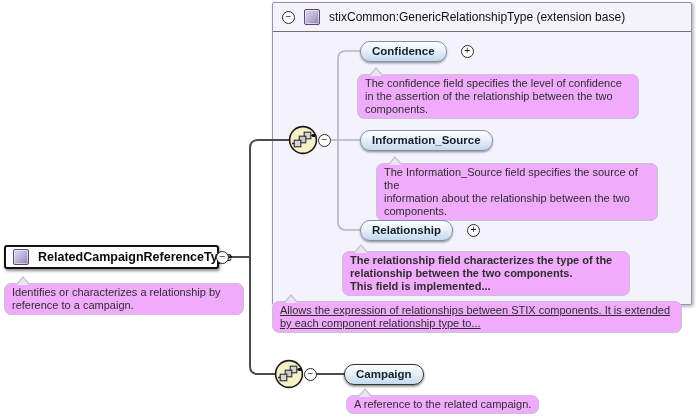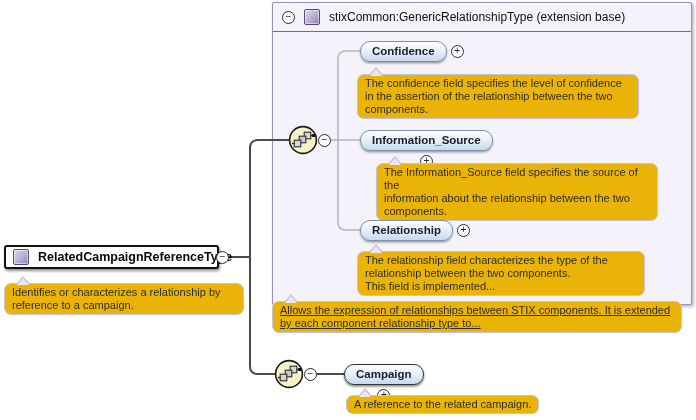--- a/index.html
+++ b/index.html
@@ -27,32 +27,32 @@
   }
   
   .toggle{
     position:absolute;width:13px;height:13px;box-sizing:border-box;
     border:1px solid #2c2c2c;border-radius:50%;background:#fff;
     display:flex;align-items:center;justify-content:center;
     font-size:10px;line-height:10px;color:#222;z-index:4;cursor:pointer;
   }
   .toggle.inline{position:static;flex:0 0 auto;}
   
-  .el-row{position:absolute;display:flex;align-items:center;gap:4px;z-index:3;}
+  .el-row{position:absolute;display:flex;align-items:center;gap:14px;z-index:3;}
   .pill{
     height:21px;box-sizing:border-box;display:flex;align-items:center;
     padding:0 11px 1px 11px;border:1px solid #7e91a8;border-radius:10px;
     background:linear-gradient(#fdfdfe 0%,#e9f0f8 45%,#c6d9ee 100%);
     box-shadow:0 1.5px 2px rgba(0,0,0,.35);
     font-size:11.5px;font-weight:bold;color:#14202f;white-space:nowrap;cursor:pointer;
   }
   .pill.strong{border:1.5px solid #333;box-shadow:0 1.5px 2.5px rgba(0,0,0,.5);}
   
   .note{
-    position:absolute;background:#eab308;border:1px solid #c7c2d8;border-radius:7px;
+    position:absolute;background:#f0abfc;border:1px solid #c7c2d8;border-radius:7px;
     padding:2px 7px;font-size:11px;line-height:13px;color:#2e2e2e;
     white-space:pre-line;z-index:3;
   }
   .note::before{
     content:"";position:absolute;top:-8px;left:11px;width:0;height:0;
     border-left:7px solid transparent;border-right:7px solid transparent;
     border-bottom:8px solid #c7c2d8;
   }
   .note::after{
     content:"";position:absolute;top:-6.5px;left:12px;width:0;height:0;
@@ -127,21 +127,21 @@
     <span class="toggle inline">+</span>
   </div>
   <div class="note" style="left:376px;top:163px;width:266px;">The Information_Source field specifies the source of the
 information about the relationship between the two
 components.</div>
 
   <div class="el-row" style="left:360px;top:219.5px;">
     <span class="pill">Relationship</span>
     <span class="toggle inline">+</span>
   </div>
-  <div class="note" style="left:357px;top:251px;width:272px;">The relationship field characterizes the type of the
+  <div class="note" style="left:342px;top:251px;width:272px;font-weight:bold;">The relationship field characterizes the type of the
 relationship between the two components.
 This field is implemented...</div>
 
   <div class="note" style="left:272px;top:301px;width:394px;text-decoration:underline;">Allows the expression of relationships between STIX components. It is extended
 by each component relationship type to...</div>
 
   <div class="root-box">
     <span class="type-icon"></span>
     <span class="root-title">RelatedCampaignReferenceType</span>
   </div>

